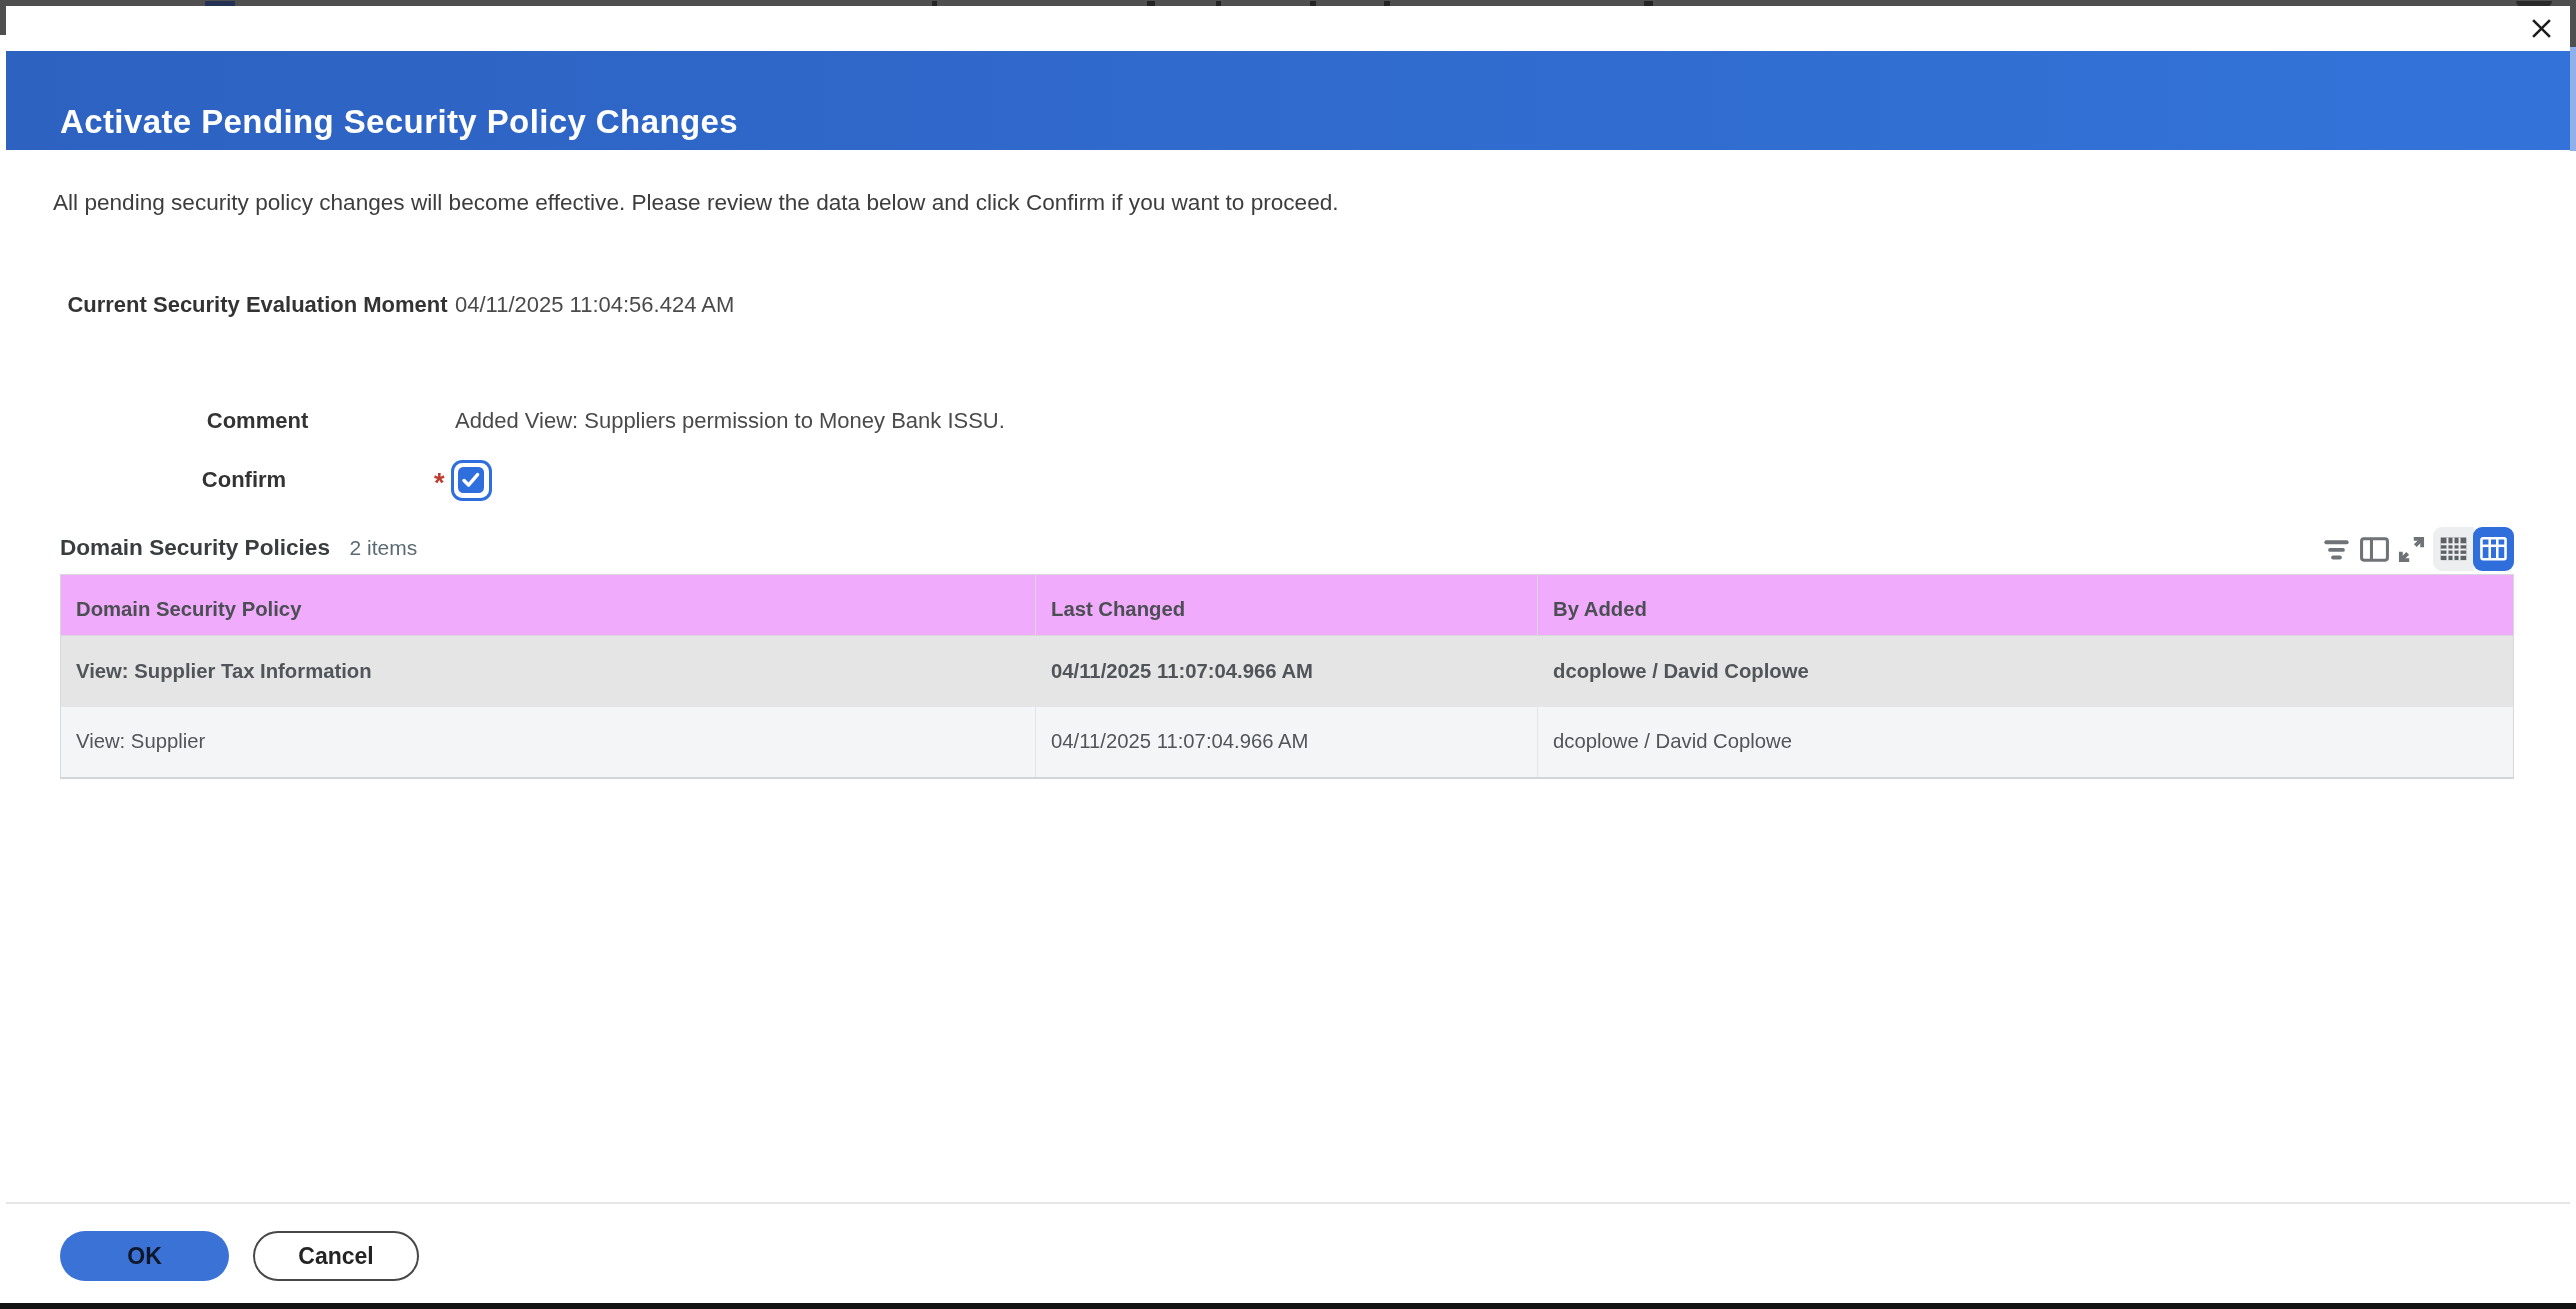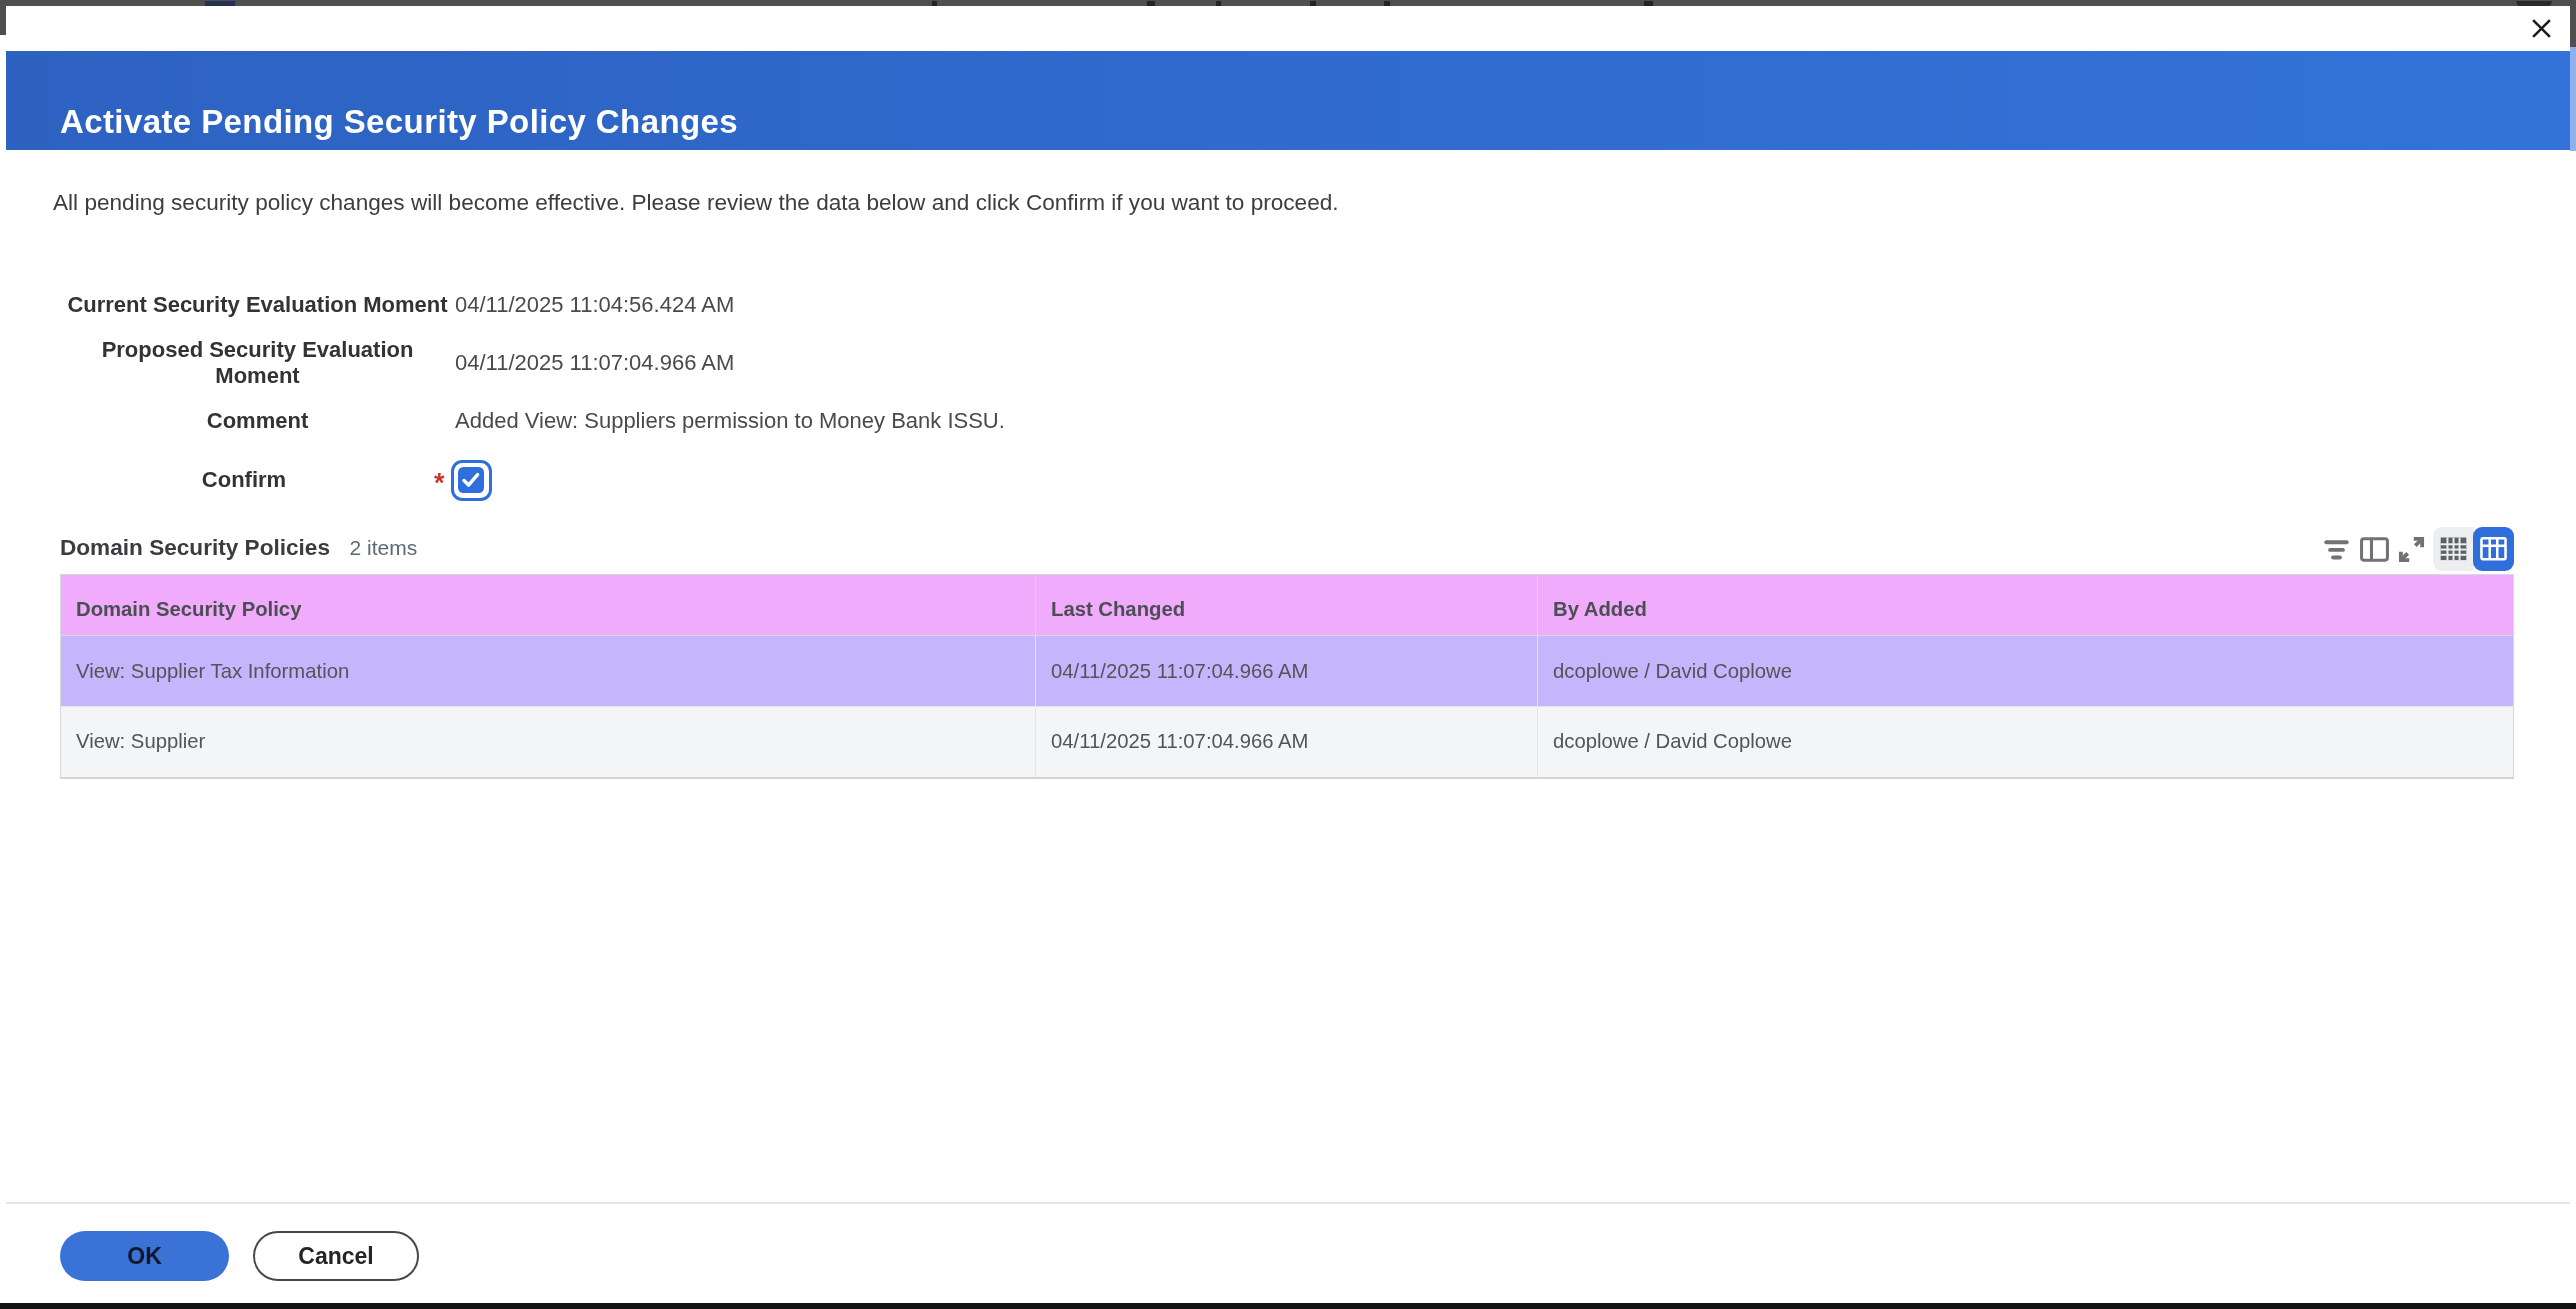--- a/index.html
+++ b/index.html
@@ -60,21 +60,21 @@
                border-collapse:collapse; table-layout:fixed; background:#fff; }
   table.grid col.c1 { width:975px; } table.grid col.c2 { width:502px; } table.grid col.c3 { width:976px; }
   table.grid th { height:61px; background:#f0abfc; border:1.5px solid #d6d8db;
                   font-size:20.3px; font-weight:600; color:#4b4e52; text-align:left;
                   vertical-align:bottom; padding:0 0 13.6px 15px; }
   table.grid td { height:71px; font-size:20.3px; color:#515559; text-align:left;
                   vertical-align:middle; padding-left:15px;
                   border-left:1.5px solid #e3e5e8; border-right:1.5px solid #e3e5e8; border-bottom:1.5px solid #e3e5e8; }
   table.grid td:first-child { border-left:1.5px solid #d6d8db; }
   table.grid td:last-child  { border-right:1.5px solid #d6d8db; }
-  table.grid tr.r-even td { background:#c4b5fd; }
+  table.grid tr.r-even td { background:#e5e5e5;font-weight:bold; }
   table.grid tr.r-odd  td { background:#f4f5f6; border-bottom:2.3px solid #d2d4d7; }
 
   
   .footer-divider { position:absolute; left:6px; top:1202px; width:2564px; height:1.5px; background:#e6e6e6; z-index:3; }
   .btn { position:absolute; top:1231px; height:50px; border-radius:25px; z-index:4;
          display:flex; align-items:center; justify-content:center;
          font-size:23px; font-weight:bold; cursor:pointer; }
   .btn-ok { left:60px; width:169px; background:#3b72d6; color:#0f172a; }
   .btn-cancel { left:253px; width:166px; background:#ffffff; color:#242424; border:2.3px solid #474747; }
 
@@ -109,24 +109,20 @@
 
   <div class="dialog-header">
     <div class="dialog-title">Activate Pending Security Policy Changes</div>
   </div>
 
   <div class="intro">All pending security policy changes will become effective. Please review the data below and click Confirm if you want to proceed.</div>
 
   <div class="field-row row-1">
     <div class="field-label">Current Security Evaluation Moment</div>
     <div class="field-value">04/11/2025 11:04:56.424 AM</div>
-  </div>
-  <div class="field-row row-2">
-    <div class="field-label">Proposed Security Evaluation Moment</div>
-    <div class="field-value">04/11/2025 11:07:04.966 AM</div>
   </div>
   <div class="field-row row-confirm">
     <div class="field-label">Confirm</div>
     <div class="req-marker">*</div>
     <div class="checkbox-outer">
       <div class="checkbox-inner">
         <svg width="25.6" height="25.6" viewBox="0 0 34 34">
           <polyline points="8,18 14,24 26,10" fill="none" stroke="#ffffff" stroke-width="4.6" stroke-linecap="round" stroke-linejoin="round"></polyline>
         </svg>
       </div>

